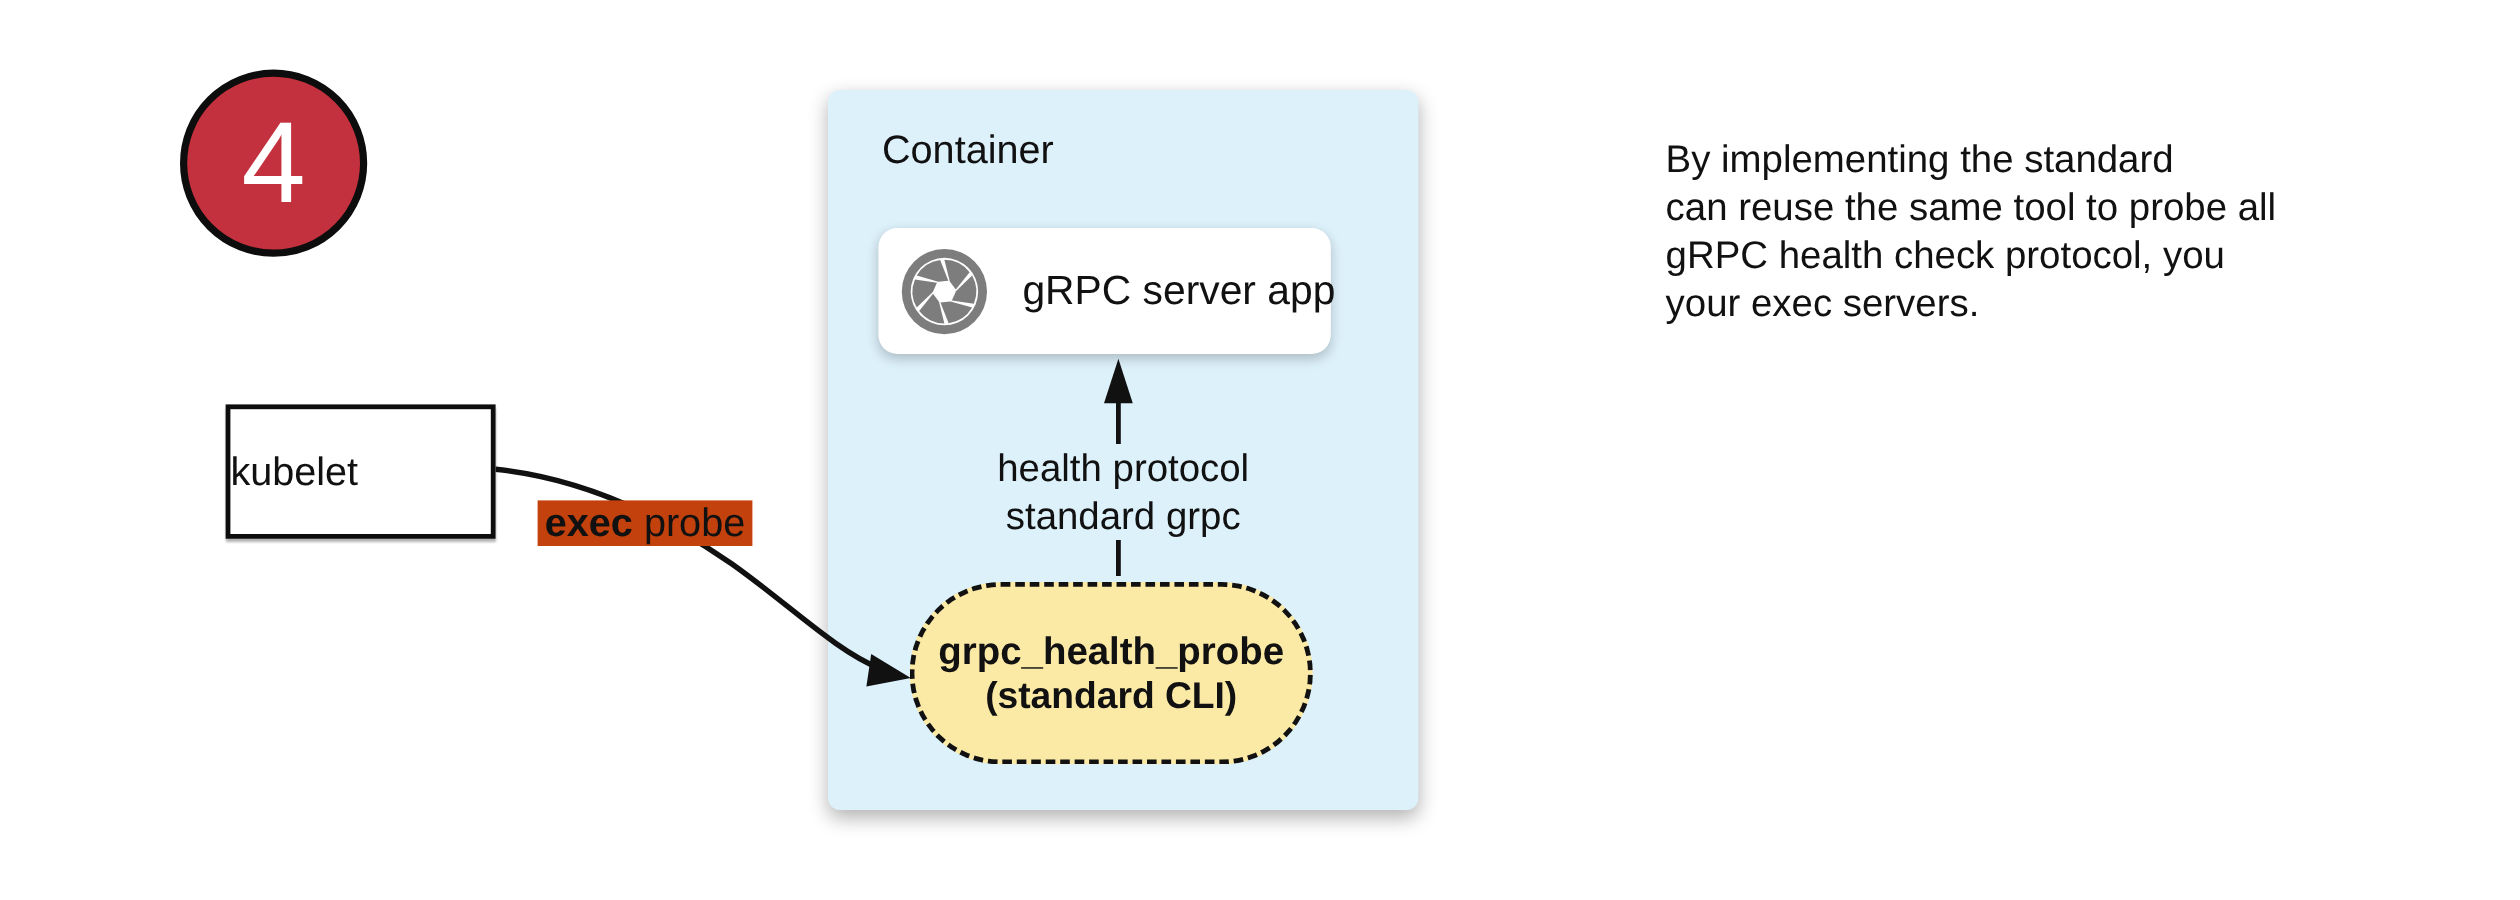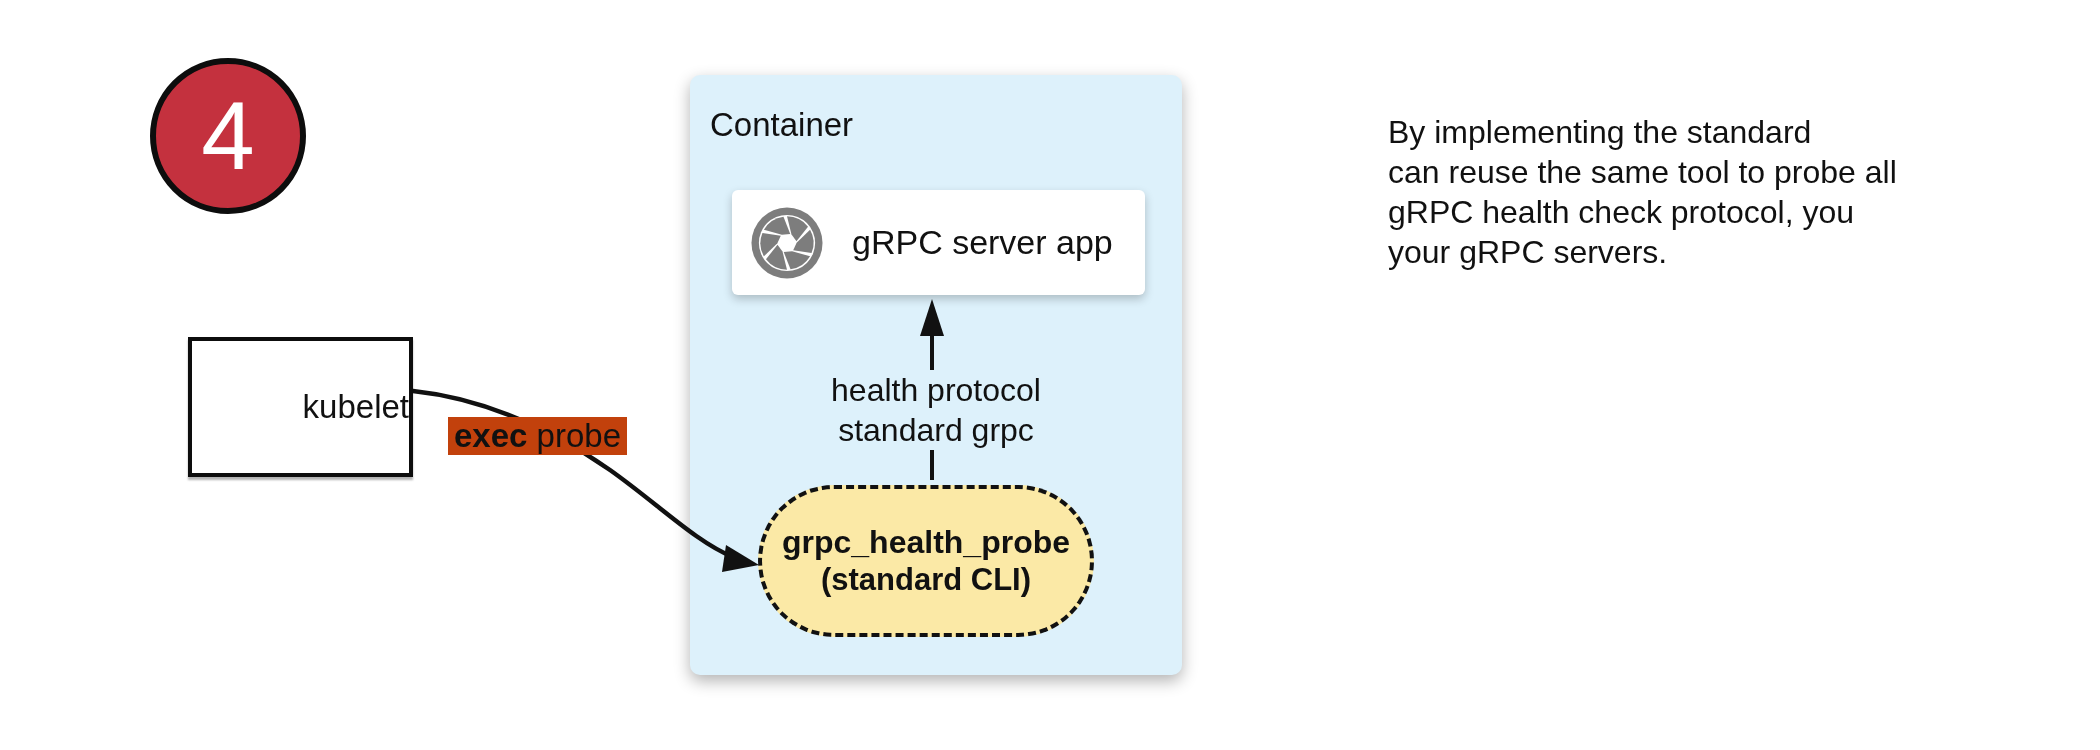--- a/index.html
+++ b/index.html
@@ -12,40 +12,40 @@
   
   .badge{
     left:150px;top:58px;width:156px;height:156px;border-radius:50%;
     background:#c4313e;border:6px solid #0d0d0d;box-sizing:border-box;
     display:flex;align-items:center;justify-content:center;
   }
   .badge-num{color:#ffffff;font-size:96px;line-height:1;}
 
   
   .kubelet{
-    left:188px;top:337px;width:225px;height:140px;background:#ffffff;
+    left:188px;top:337px;width:225px;height:112px;background:#ffffff;
     border:4px solid #0d0d0d;box-sizing:border-box;
     box-shadow:0 3px 2px rgba(0,0,0,0.3);
-    display:flex;align-items:center;justify-content:flex-end;
+    display:flex;align-items:center;justify-content:flex-start;
     font-size:33px;
   }
 
   
   .container-panel{
     left:690px;top:75px;width:492px;height:600px;background:#ddf1fb;
     border-radius:10px;box-shadow:0 6px 16px rgba(0,0,0,0.3);
   }
   .container-title{
-    left:710px;top:106px;font-size:33px;
+    left:735px;top:106px;font-size:33px;
   }
 
   
   .server-card{
-    left:732px;top:190px;width:413px;height:105px;background:#ffffff;
-    border-radius:6px;box-shadow:0 4px 10px rgba(0,0,0,0.22);
+    left:732px;top:190px;width:377px;height:105px;background:#ffffff;
+    border-radius:16px;box-shadow:0 4px 10px rgba(0,0,0,0.22);
     display:flex;align-items:center;
   }
   .grpc-icon{width:74px;height:74px;margin-left:18px;flex:0 0 auto;}
   .server-card-label{font-size:34px;margin-left:28px;white-space:nowrap;}
 
   
   .probe-pill{
     left:758px;top:485px;width:336px;height:152px;box-sizing:border-box;
     background:#fbe9a6;border:4px dashed #111111;border-radius:76px;
     display:flex;flex-direction:column;align-items:center;justify-content:center;
@@ -121,14 +121,14 @@
 </div>
 
 <div class="abs kubelet">
   <span>kubelet</span>
 </div>
 
 <div class="abs note">
   <div>By implementing the standard</div>
   <div>can reuse the same tool to probe all</div>
   <div>gRPC health check protocol, you</div>
-  <div>your gRPC servers.</div>
+  <div>your exec servers.</div>
 </div>
 
 </body></html>

